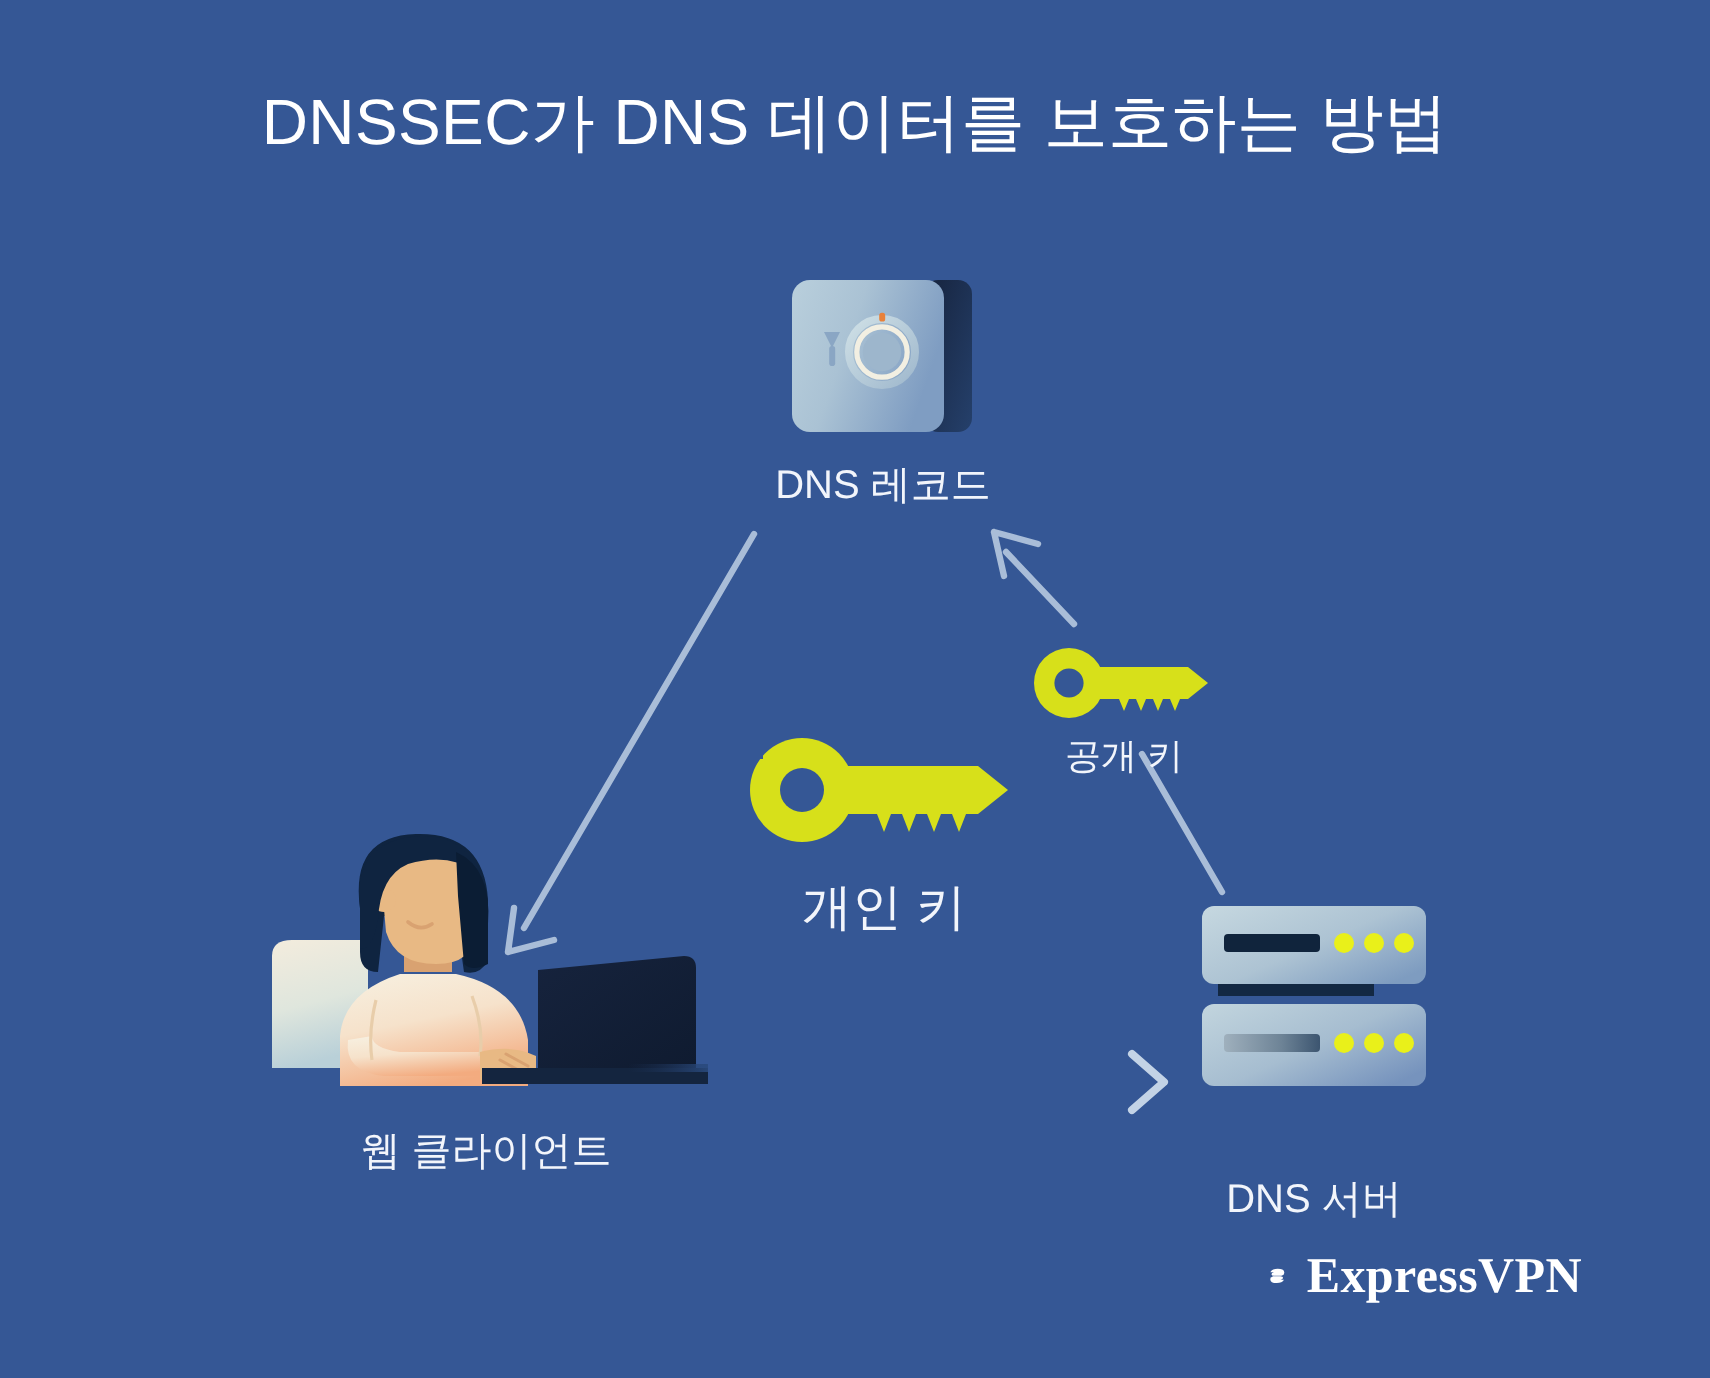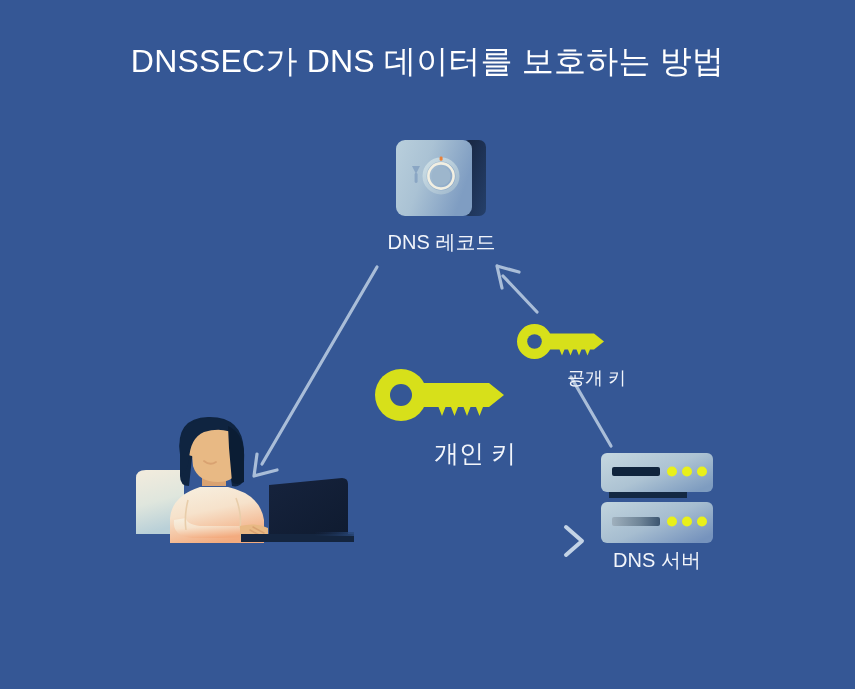--- a/index.html
+++ b/index.html
@@ -38,21 +38,21 @@
     color: #f2f5fb;
     font-size: 20px;
     font-weight: 400;
     text-align: center;
     white-space: nowrap;
   }
   .key-label {
     position: absolute;
     color: #f2f5fb;
     font-weight: 400;
-    text-align: right;
+    text-align: center;
     white-space: nowrap;
   }
 
   
   .arrow-layer {
     position: absolute;
     left: 0;
     top: 0;
     width: 855px;
     height: 689px;
@@ -252,21 +252,21 @@
 
       <g>
         <rect x="1" y="50" width="112" height="41" rx="6" fill="url(#rackBot)"></rect>
         <rect x="12" y="65" width="48" height="9" rx="2" fill="url(#slotBot)"></rect>
         <circle cx="72" cy="69.5" r="5" fill="#e9f01a"></circle>
         <circle cx="87" cy="69.5" r="5" fill="#e9f01a"></circle>
         <circle cx="102" cy="69.5" r="5" fill="#e9f01a"></circle>
       </g>
     </svg>
   </div>
-  <div class="node-label" style="left:557px; top:547px; width:200px;">DNS 서버</div>
+  <div class="node-label" style="left:557px; top:586px; width:200px;">DNS 서버</div>
 
   <div class="client">
     <svg width="226" height="129" viewBox="0 0 226 129">
       <defs>
         <linearGradient id="chairGrad" x1="0" y1="0" x2="0.2" y2="1">
           <stop offset="0%" stop-color="#f3ecdd"></stop>
           <stop offset="55%" stop-color="#dfe6dd"></stop>
           <stop offset="100%" stop-color="#b9d0d8"></stop>
         </linearGradient>
         <linearGradient id="shirtGrad" x1="0.15" y1="0" x2="0.5" y2="1">
@@ -314,15 +314,29 @@
       <path d="M 122 116 L 133 122 M 125 113 L 136 119" stroke="#d9a271" stroke-width="1.5" stroke-linecap="round"></path>
 
       <g>
         <path d="M 141 71 L 214 64 Q 220 64 220 70 L 220 120 L 141 120 Z" fill="url(#laptopGrad)"></path>
         <path d="M 113 120 L 226 120 L 226 128 L 113 128 Z" fill="#14253f"></path>
       </g>
 
       <rect x="186" y="118" width="40" height="4" fill="url(#deskGrad)"></rect>
     </svg>
   </div>
-
+  <div class="node-label" style="left:114px; top:562px; width:258px;">웹 클라이언트</div>
+
+  <div class="logo">
+    <svg width="34" height="34" viewBox="0 0 34 34">
+      <path d="M 6.5 11.2 Q 9.5 6.2 17.6 6.2 Q 27.5 6.2 27.5 12.0
+               Q 27.5 15.4 23.2 16.6 L 12.2 16.6 Q 8.2 16.6 8.2 14.2
+               Q 8.2 12.0 12.0 11.2 Z" fill="#ffffff"></path>
+      <path d="M 27.0 22.6 Q 24.2 27.6 16.2 27.6 Q 6.4 27.6 6.4 21.8
+               Q 6.4 18.4 10.7 17.2 L 21.6 17.2 Q 25.6 17.2 25.6 19.6
+               Q 25.6 21.8 21.8 22.6 Z" fill="#ffffff"></path>
+      <path d="M 20.6 5.6 Q 23.6 10.0 23.6 17.0 Q 23.6 24.0 20.6 28.4
+               L 14.4 28.4 Q 11.4 24.0 11.4 17.0 Q 11.4 10.0 14.4 5.6 Z" fill="#355795" opacity="0"></path>
+    </svg>
+    <span class="logo-wordmark">ExpressVPN</span>
+  </div>
 
 </div>
 
 </body></html>

